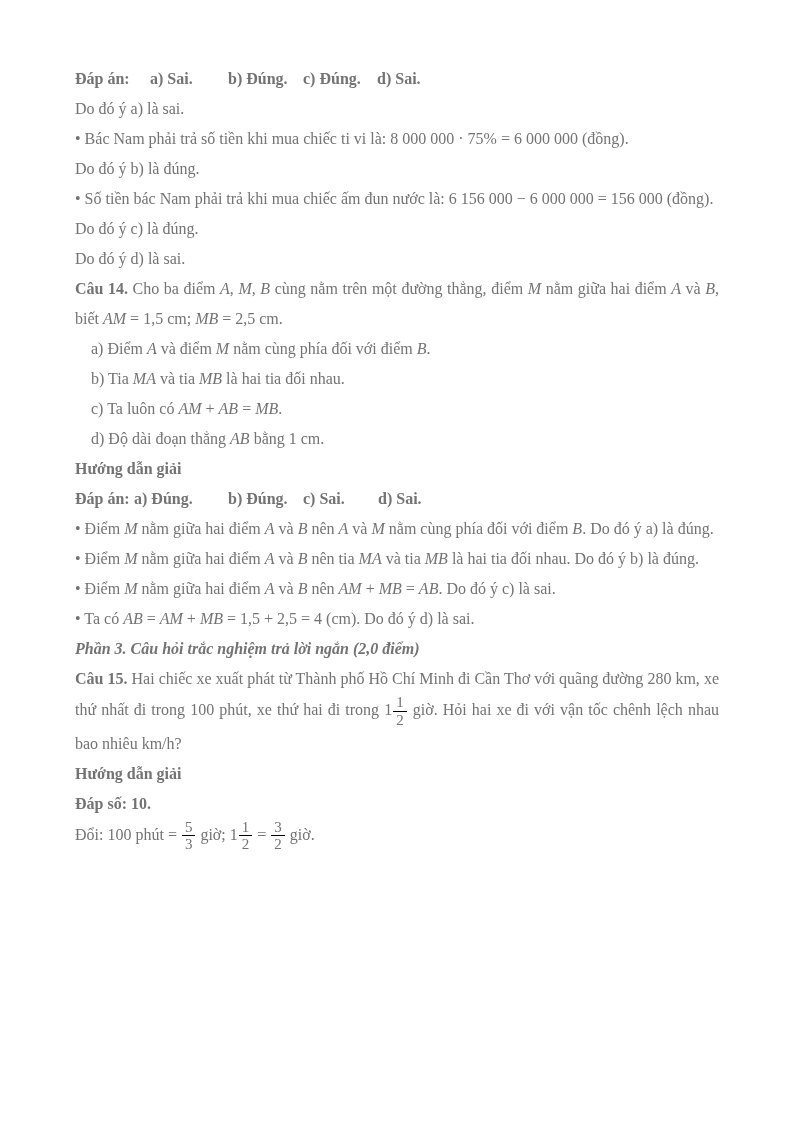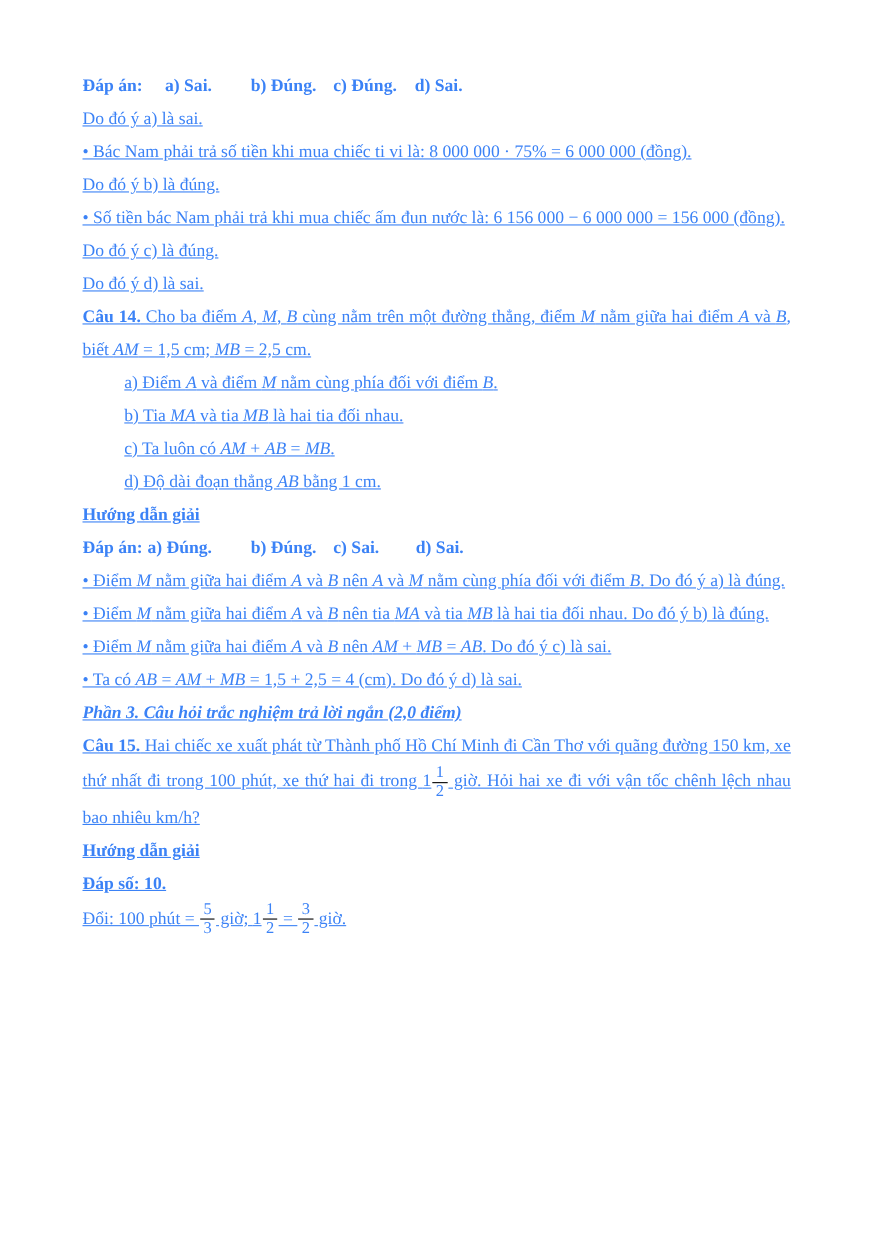--- a/index.html
+++ b/index.html
@@ -1,24 +1,24 @@
 <!DOCTYPE html>
 <html><head>
 <meta charset="utf-8">
 <style>
   html,body{margin:0;padding:0;background:#ffffff;}
   .page{
-    width:794px;height:1122px;background:#ffffff;color:#3b82f6;
+    width:794px;height:1122px;background:#ffffff;color:#737373;
     font-family:"Liberation Serif","DejaVu Serif",serif;font-size:16px;
-    position:relative;overflow:hidden;margin:0 auto;text-decoration:underline;
+    position:relative;overflow:hidden;margin:0 auto;
   }
   .content{padding:64px 75px 0 75px;}
   .para{line-height:30px;margin:0;}
   .para.j{text-align:justify;}
-  .para.ind{margin-left:38px;}
+  .para.ind{margin-left:16px;}
   .b{font-weight:bold;}
   .i{font-style:italic;}
   .answers{position:relative;height:30px;line-height:30px;font-weight:bold;}
   .answers span{position:absolute;top:0;white-space:nowrap;}
   .frac{display:inline-block;vertical-align:middle;text-align:center;line-height:1.12;font-size:15px;margin:0 1px;}
   .frac .fn{display:block;padding:0 3px;}
   .frac .fd{display:block;border-top:1px solid #000;padding:0 3px;}
   .diagram{margin:4px 0 10px 0;}
   .diagram svg{display:block;}
 </style>
@@ -51,18 +51,18 @@
         <span style="left: 59px;">a) Đúng.</span>
         <span style="left: 153px;">b) Đúng.</span>
         <span style="left: 228px;">c) Sai.</span>
         <span style="left: 303px;">d) Sai.</span>
       </div>
       <div class="para j"><span>• Điểm </span><span class="i">M</span><span> nằm giữa hai điểm </span><span class="i">A</span><span> và </span><span class="i">B</span><span> nên </span><span class="i">A</span><span> và </span><span class="i">M</span><span> nằm cùng phía đối với điểm </span><span class="i">B</span><span>. Do đó ý a) là đúng.</span></div>
       <div class="para j"><span>• Điểm </span><span class="i">M</span><span> nằm giữa hai điểm </span><span class="i">A</span><span> và </span><span class="i">B</span><span> nên tia </span><span class="i">MA</span><span> và tia </span><span class="i">MB</span><span> là hai tia đối nhau. Do đó ý b) là đúng.</span></div>
       <div class="para"><span>• Điểm </span><span class="i">M</span><span> nằm giữa hai điểm </span><span class="i">A</span><span> và </span><span class="i">B</span><span> nên </span><span class="i">AM</span><span> + </span><span class="i">MB</span><span> = </span><span class="i">AB</span><span>. Do đó ý c) là sai.</span></div>
       <div class="para"><span>• Ta có </span><span class="i">AB</span><span> = </span><span class="i">AM</span><span> + </span><span class="i">MB</span><span> = 1,5 + 2,5 = 4 (cm). Do đó ý d) là sai.</span></div>
       <div class="para"><span class="b i">Phần 3. Câu hỏi trắc nghiệm trả lời ngắn (2,0 điểm)</span></div>
-      <div class="para j"><span class="b">Câu 15.</span><span> Hai chiếc xe xuất phát từ Thành phố Hồ Chí Minh đi Cần Thơ với quãng đường 150 km, xe thứ nhất đi trong 100 phút, xe thứ hai đi trong </span><span>1</span><span class="frac"><span class="fn">1</span><span class="fd">2</span></span><span> giờ. Hỏi hai xe đi với vận tốc chênh lệch nhau bao nhiêu km/h?</span></div>
+      <div class="para j"><span class="b">Câu 15.</span><span> Hai chiếc xe xuất phát từ Thành phố Hồ Chí Minh đi Cần Thơ với quãng đường 280 km, xe thứ nhất đi trong 100 phút, xe thứ hai đi trong </span><span>1</span><span class="frac"><span class="fn">1</span><span class="fd">2</span></span><span> giờ. Hỏi hai xe đi với vận tốc chênh lệch nhau bao nhiêu km/h?</span></div>
       <div class="para"><span class="b">Hướng dẫn giải</span></div>
       <div class="para"><span class="b">Đáp số: 10.</span></div>
       <div class="para"><span>Đổi: 100 phút = </span><span class="frac"><span class="fn">5</span><span class="fd">3</span></span><span> giờ; </span><span>1</span><span class="frac"><span class="fn">1</span><span class="fd">2</span></span><span> = </span><span class="frac"><span class="fn">3</span><span class="fd">2</span></span><span> giờ.</span></div>
     </div>
 </div>
 
 </body></html>

